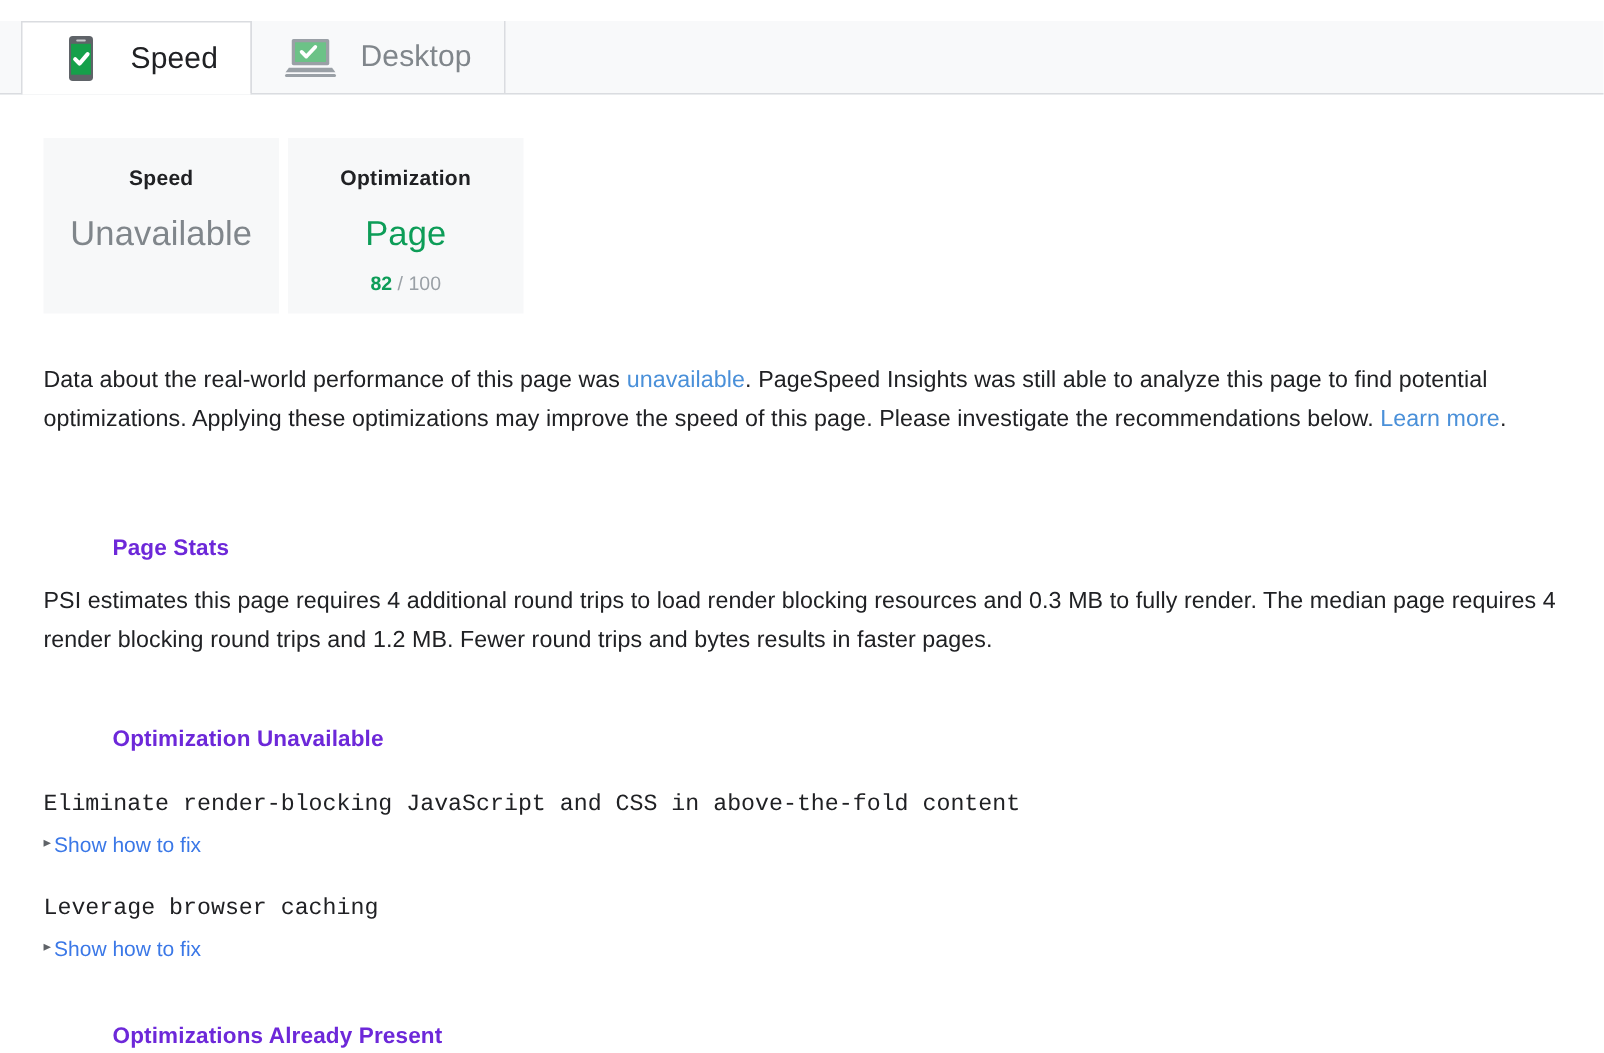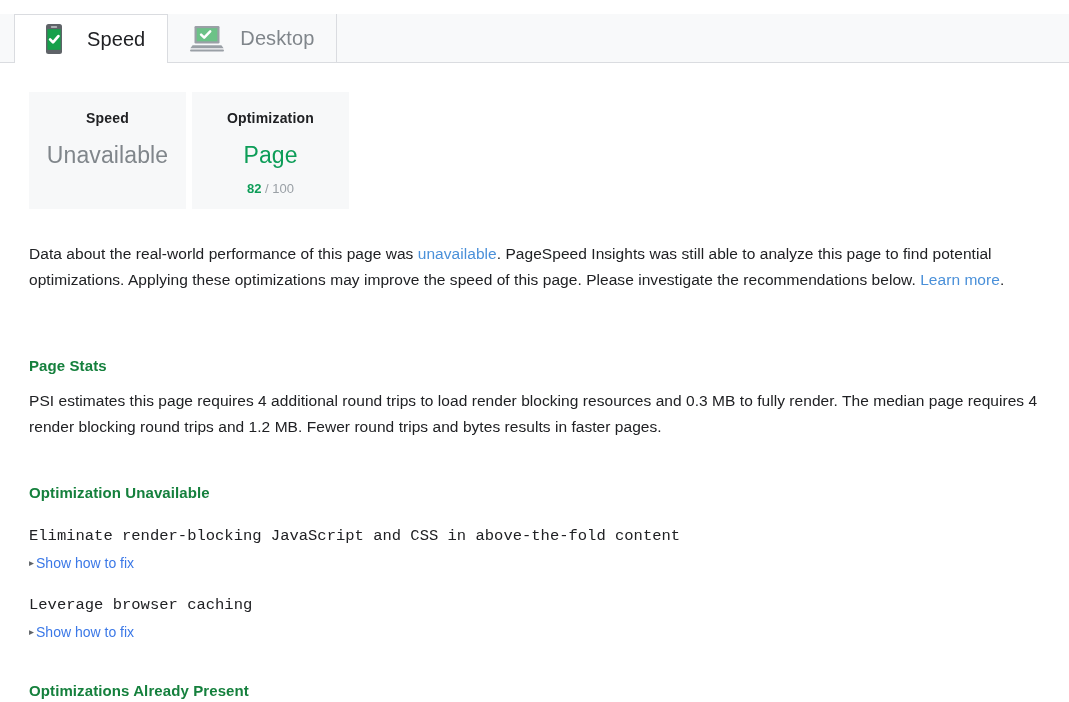--- a/index.html
+++ b/index.html
@@ -103,22 +103,23 @@
   .para a, a.link {
     color: #4a90d9;
     text-decoration: none;
   }
   .para.intro { margin-top: 32px; max-width: 1030px; }
 
   .section-head {
     font-size: 15px;
     font-weight: bold;
     line-height: 20px;
-    color: #15803d;
+    color: #6d28d9;
     letter-spacing: .1px;
+    margin-left: 46px;
   }
   .head-pagestats { margin-top: 63px; }
   .para.stats { margin-top: 12px; max-width: 1030px; }
   .head-suggestions { margin-top: 43px; }
 
   .suggestion { margin-top: 23px; }
   .suggestion-title {
     font-size: 15.5px;
     line-height: 20px;
     color: #202124;

